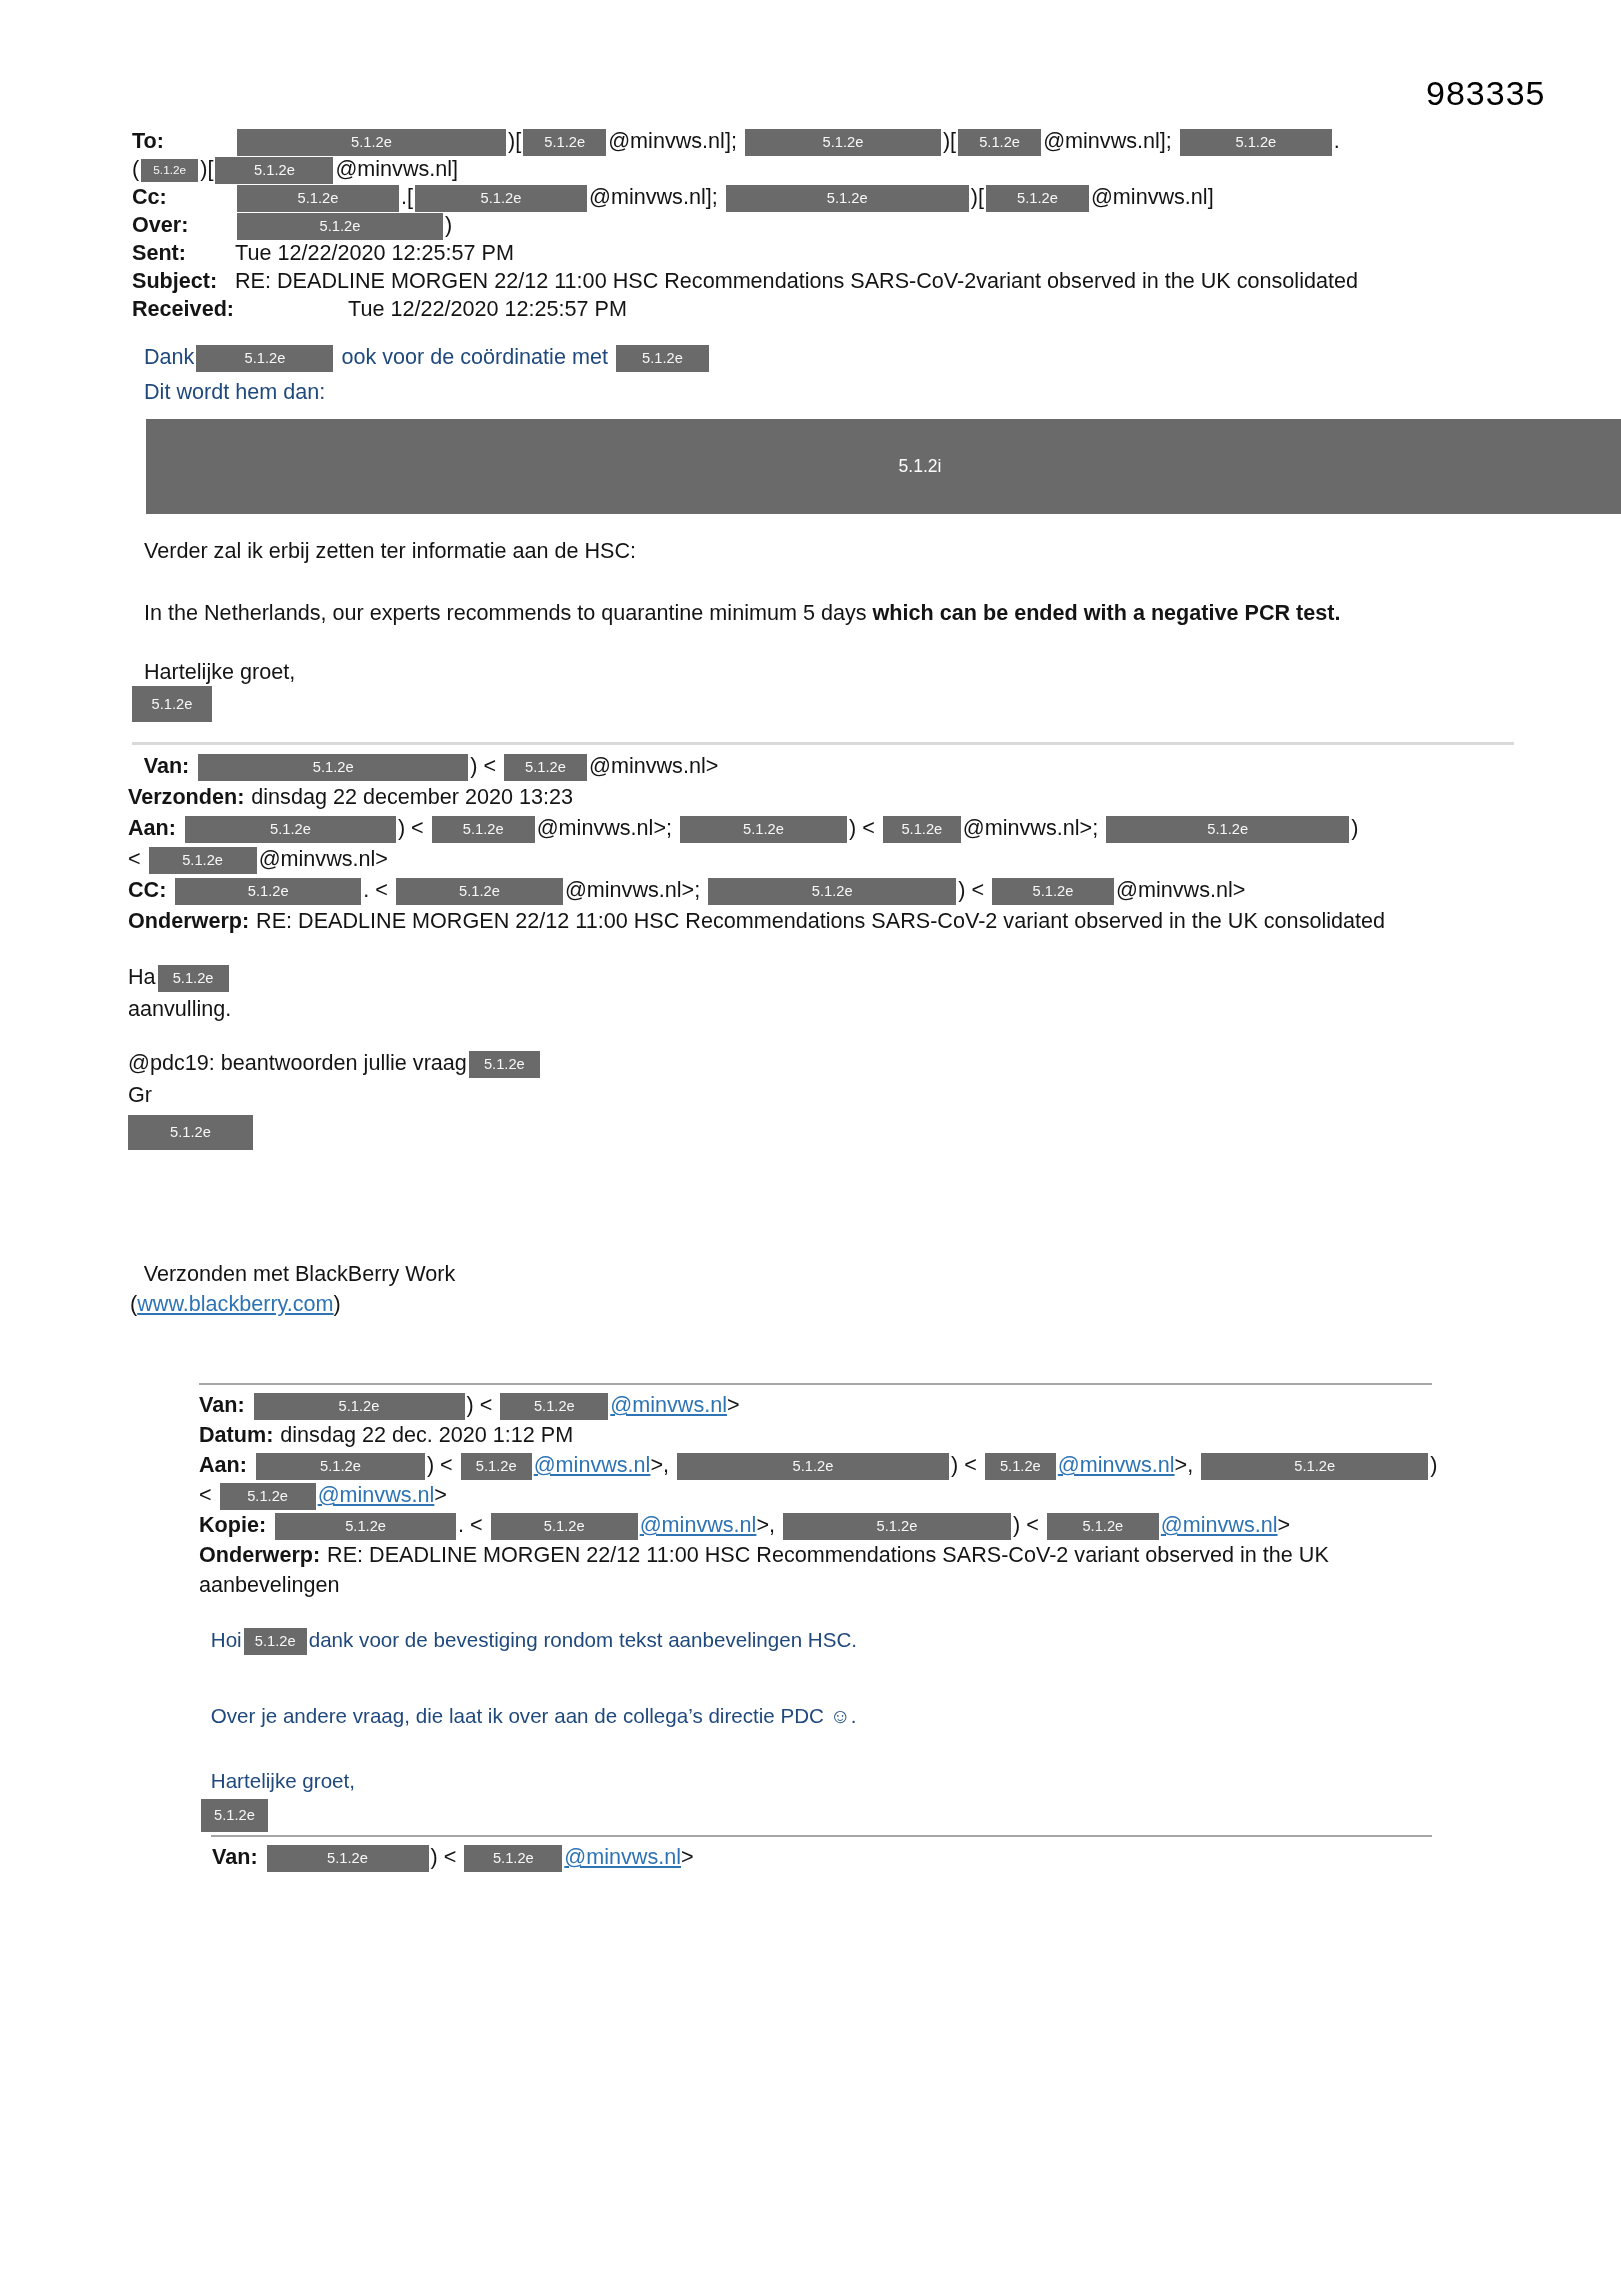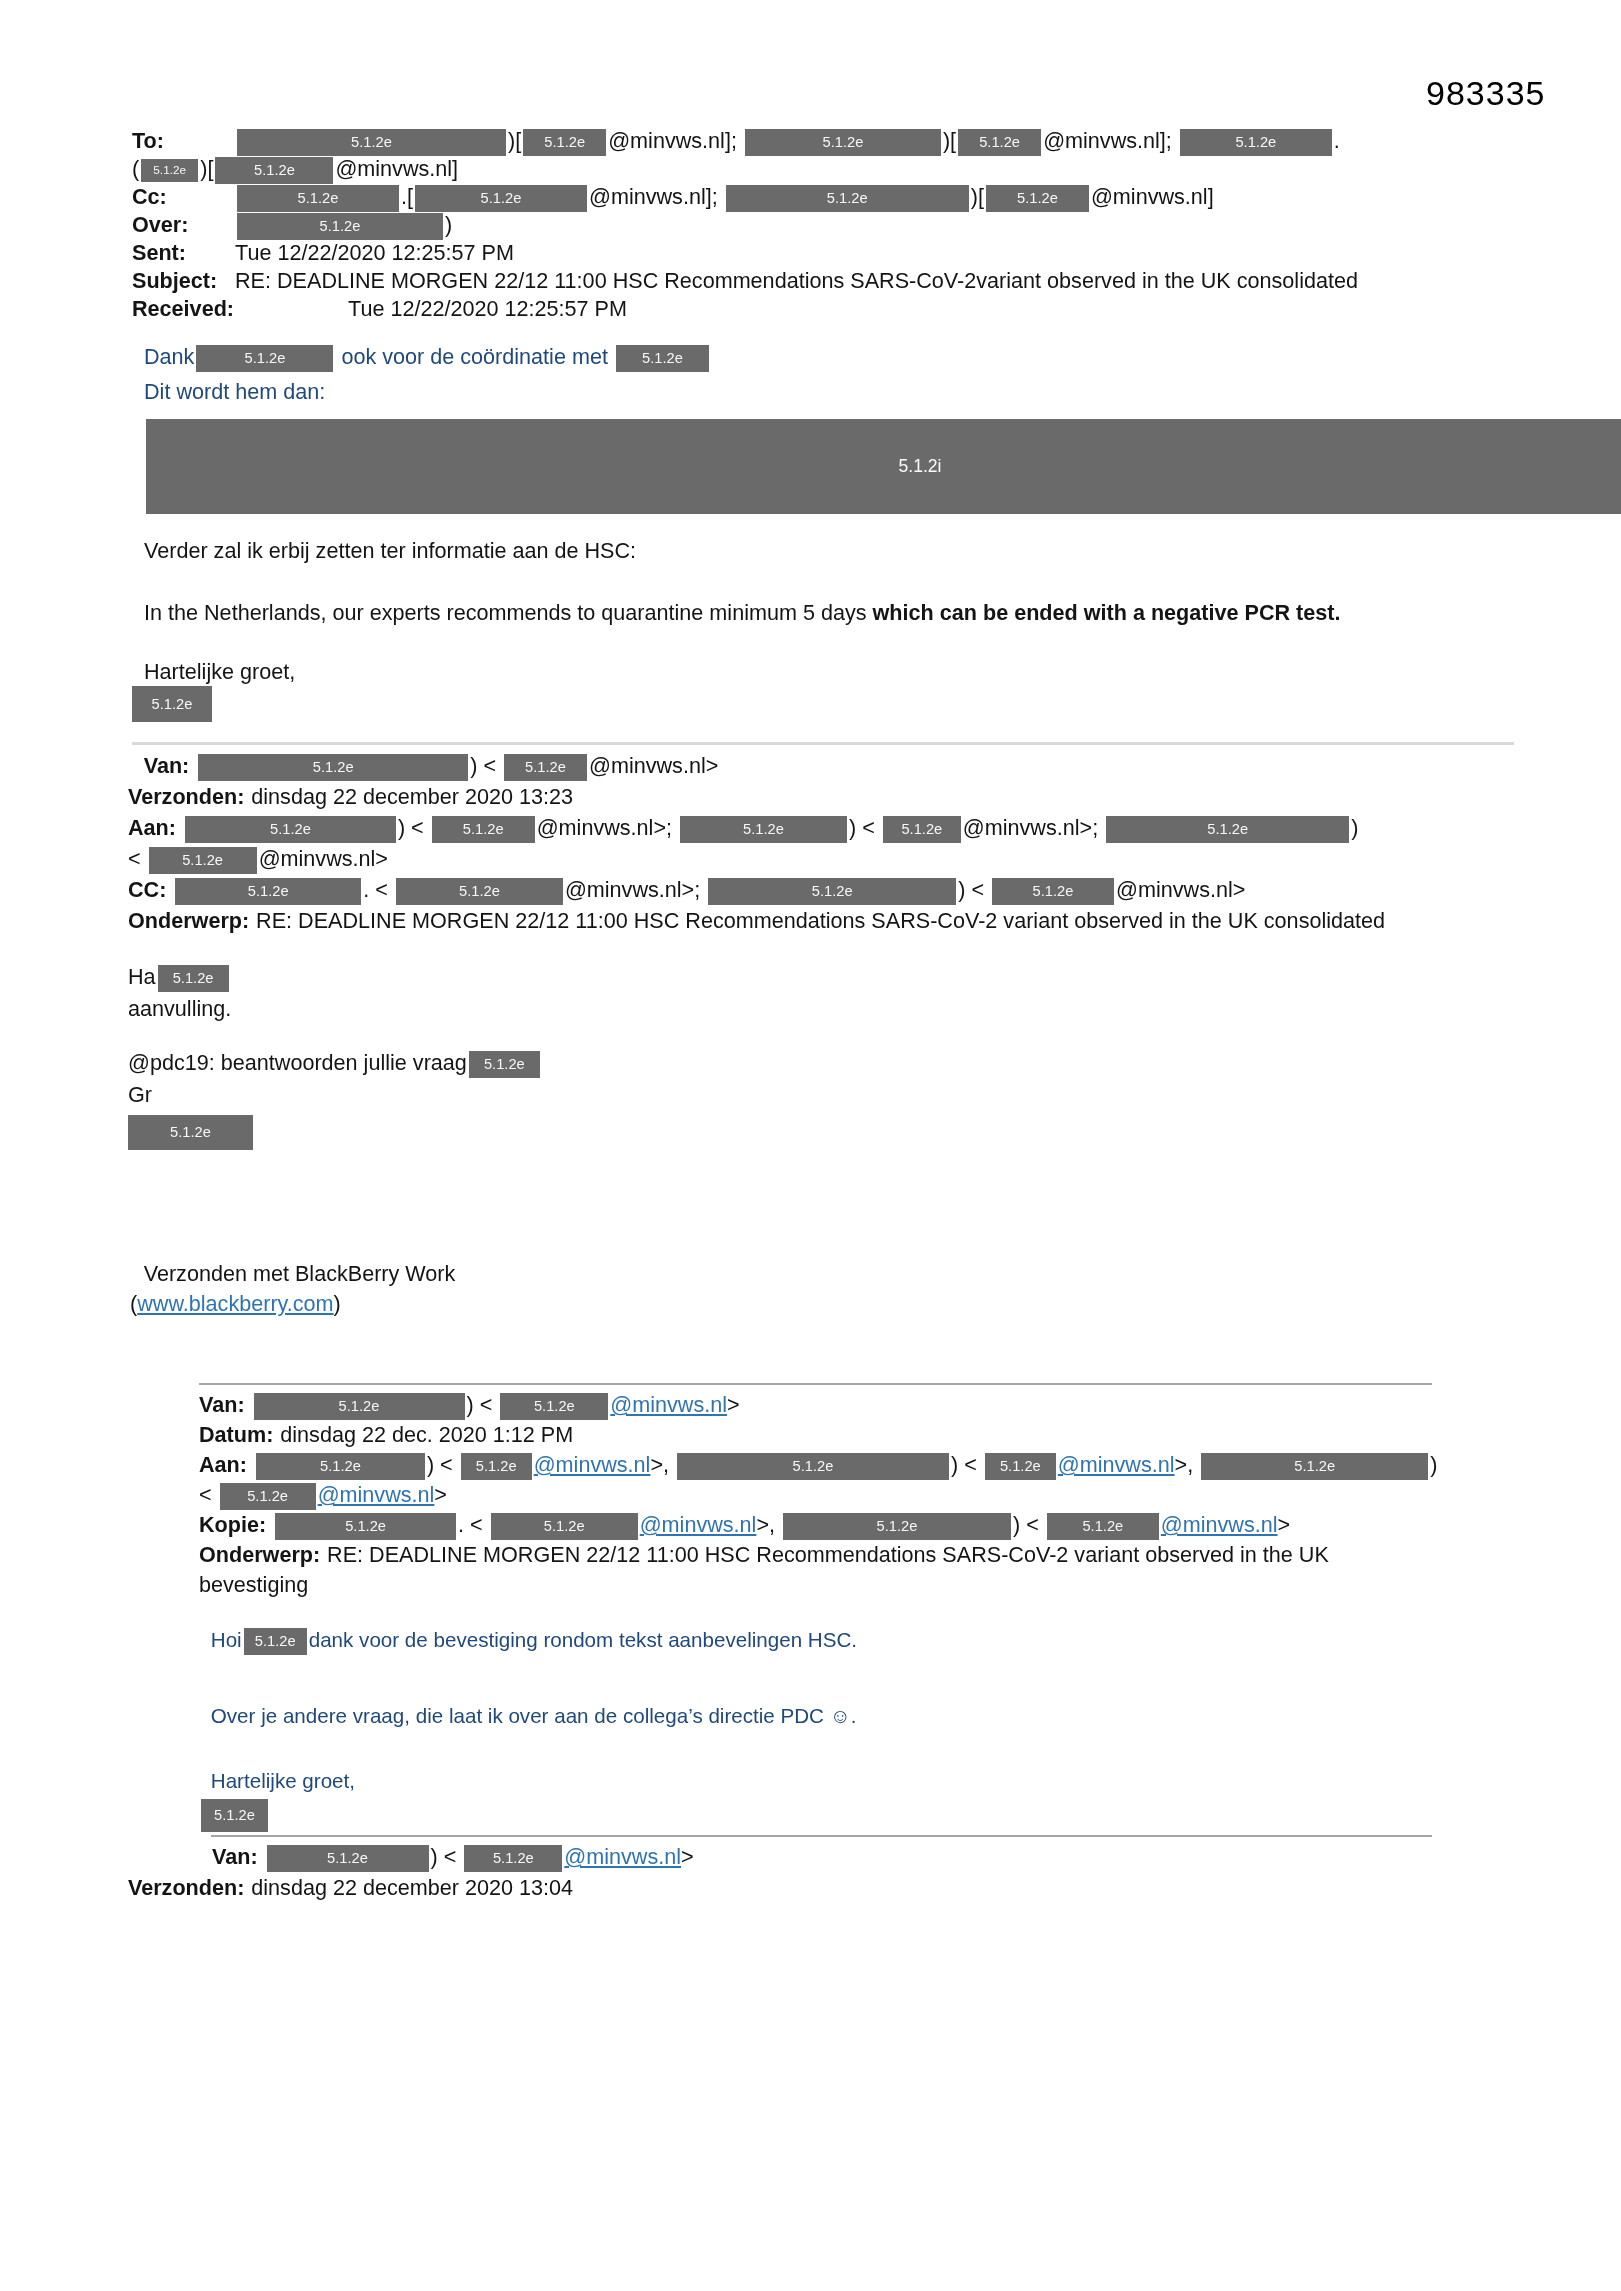--- a/index.html
+++ b/index.html
@@ -93,31 +93,30 @@
 
   <div class="abs sep" style="top:1383px;left:199px;width:1233px"></div>
 
   <section class="abs" style="top:1390px;left:199px;width:1333px">
     <div class="h3row"><strong>Van:</strong><span><span class="redact" style="width: 211px;">5.1.2e</span><span>) &lt; </span><span class="redact" style="width: 108px;">5.1.2e</span><a class="link">@minvws.nl</a><span>&gt;</span></span></div>
     <div class="h3row"><strong>Datum:</strong><span><span>dinsdag 22 dec. 2020 1:12 PM</span></span></div>
     <div class="h3row"><strong>Aan:</strong><span><span class="redact" style="width: 169px;">5.1.2e</span><span>) &lt; </span><span class="redact" style="width: 71px;">5.1.2e</span><a class="link">@minvws.nl</a><span>&gt;, </span><span class="redact" style="width: 272px;">5.1.2e</span><span>) &lt; </span><span class="redact" style="width: 71px;">5.1.2e</span><a class="link">@minvws.nl</a><span>&gt;, </span><span class="redact" style="width: 227px;">5.1.2e</span><span>)</span></span></div>
     <div class="h3row"><span><span>&lt; </span><span class="redact" style="width: 96px;">5.1.2e</span><a class="link">@minvws.nl</a><span>&gt;</span></span></div>
     <div class="h3row"><strong>Kopie:</strong><span><span class="redact" style="width: 181px;">5.1.2e</span><span>. &lt; </span><span class="redact" style="width: 147px;">5.1.2e</span><a class="link">@minvws.nl</a><span>&gt;, </span><span class="redact" style="width: 228px;">5.1.2e</span><span>) &lt; </span><span class="redact" style="width: 112px;">5.1.2e</span><a class="link">@minvws.nl</a><span>&gt;</span></span></div>
     <div class="h3row"><strong>Onderwerp:</strong><span><span>RE: DEADLINE MORGEN 22/12 11:00 HSC Recommendations SARS-CoV-2 variant observed in the UK</span></span></div>
-    <div class="h3row"><span><span>bevestiging</span></span></div>
+    <div class="h3row"><span><span>aanbevelingen</span></span></div>
   </section>
 
   <section class="abs blue body3" style="top:1623px;left:199px;width:1333px">
     <div class="b3row" style="padding-left:11.8px"><span>Hoi</span><span class="redact" style="width: 63px;">5.1.2e</span><span>dank voor de bevestiging rondom tekst aanbevelingen HSC.</span></div>
     <div class="b3row" style="margin-top:43px;padding-left:11.8px"><span>Over je andere vraag, die laat ik over aan de collega’s directie PDC ☺.</span></div>
     <div class="b3row" style="margin-top:32px;padding-left:11.8px"><span>Hartelijke groet,</span></div>
     <div class="redact sigbox" style="width:67px;height:33px;line-height:33px;margin-left:2px;margin-top:2px">5.1.2e</div>
   </section>
 
   <div class="abs sep" style="top:1835px;left:211px;width:1221px"></div>
 
   <section class="abs" style="top:1841px;left:128px;width:1411px">
     <div class="h2row ind86"><strong>Van:</strong><span><span class="redact" style="width: 162px;">5.1.2e</span><span>) &lt; </span><span class="redact" style="width: 98px;">5.1.2e</span><a class="link">@minvws.nl</a><span>&gt;</span></span></div>
-    <div class="h2row"><strong>Verzonden:</strong><span><span>dinsdag 22 december 2020 13:04</span></span></div>
   </section>
 
 </div>
 
 
 </body></html>

